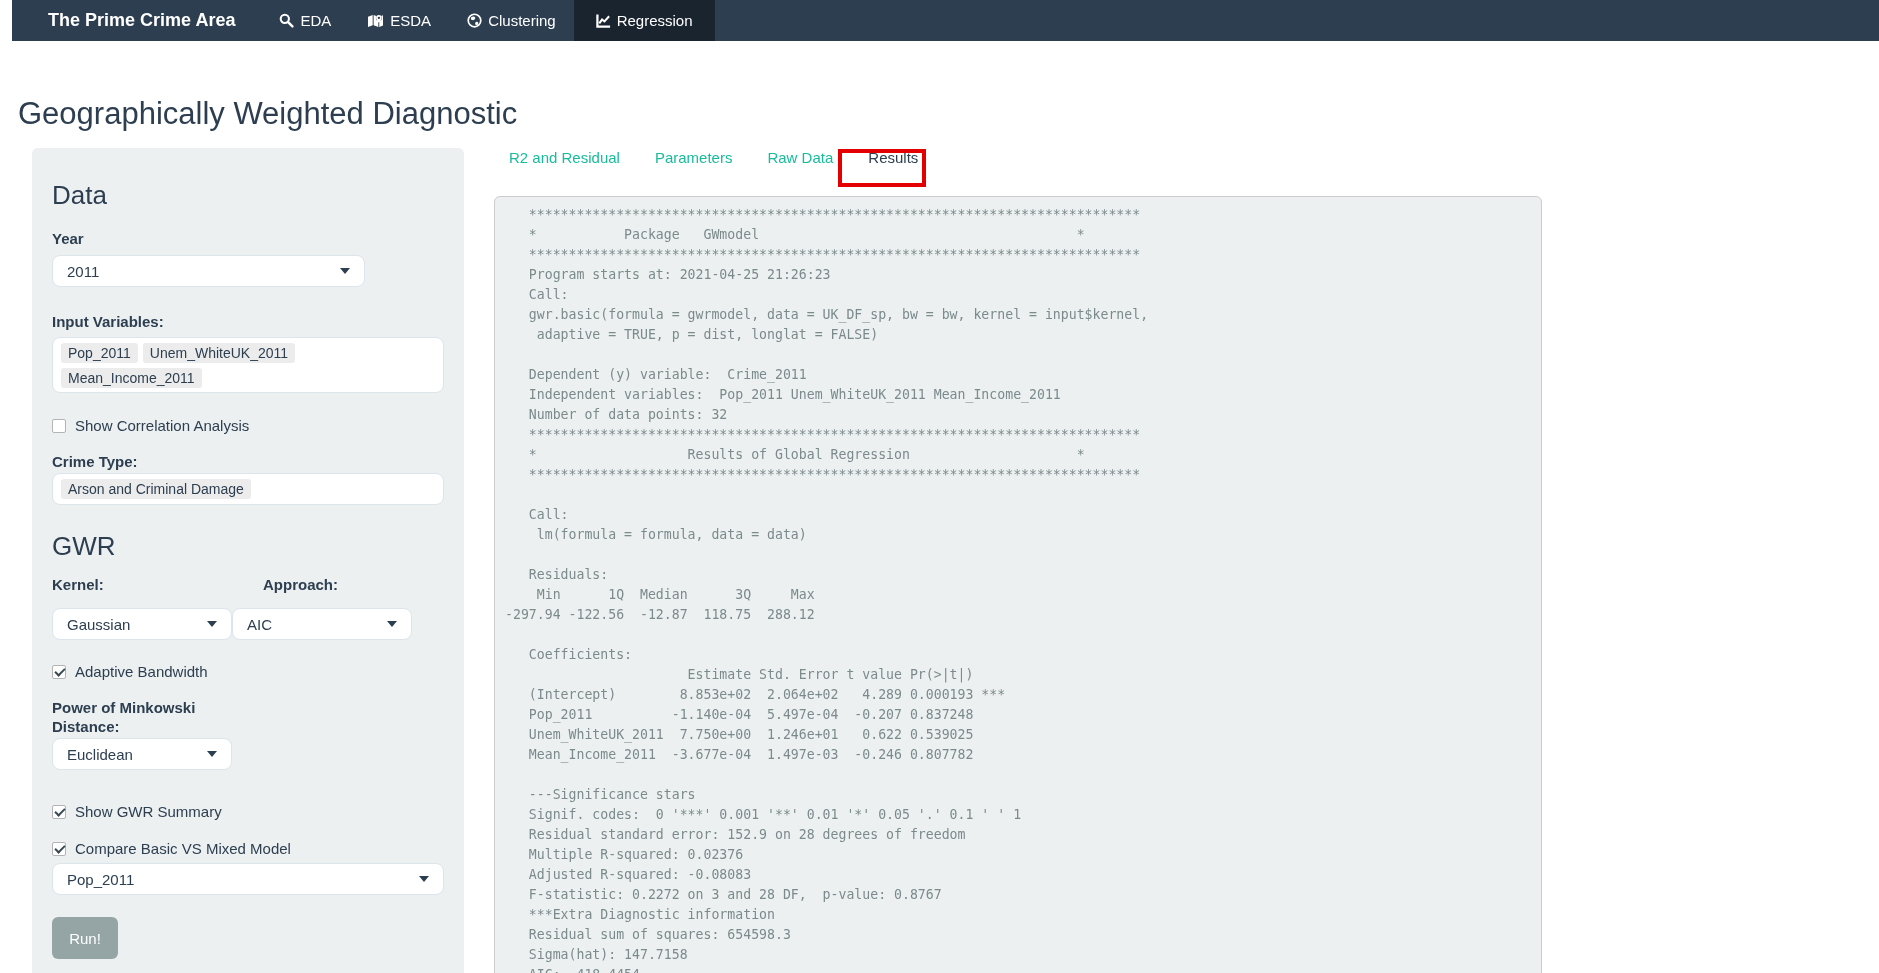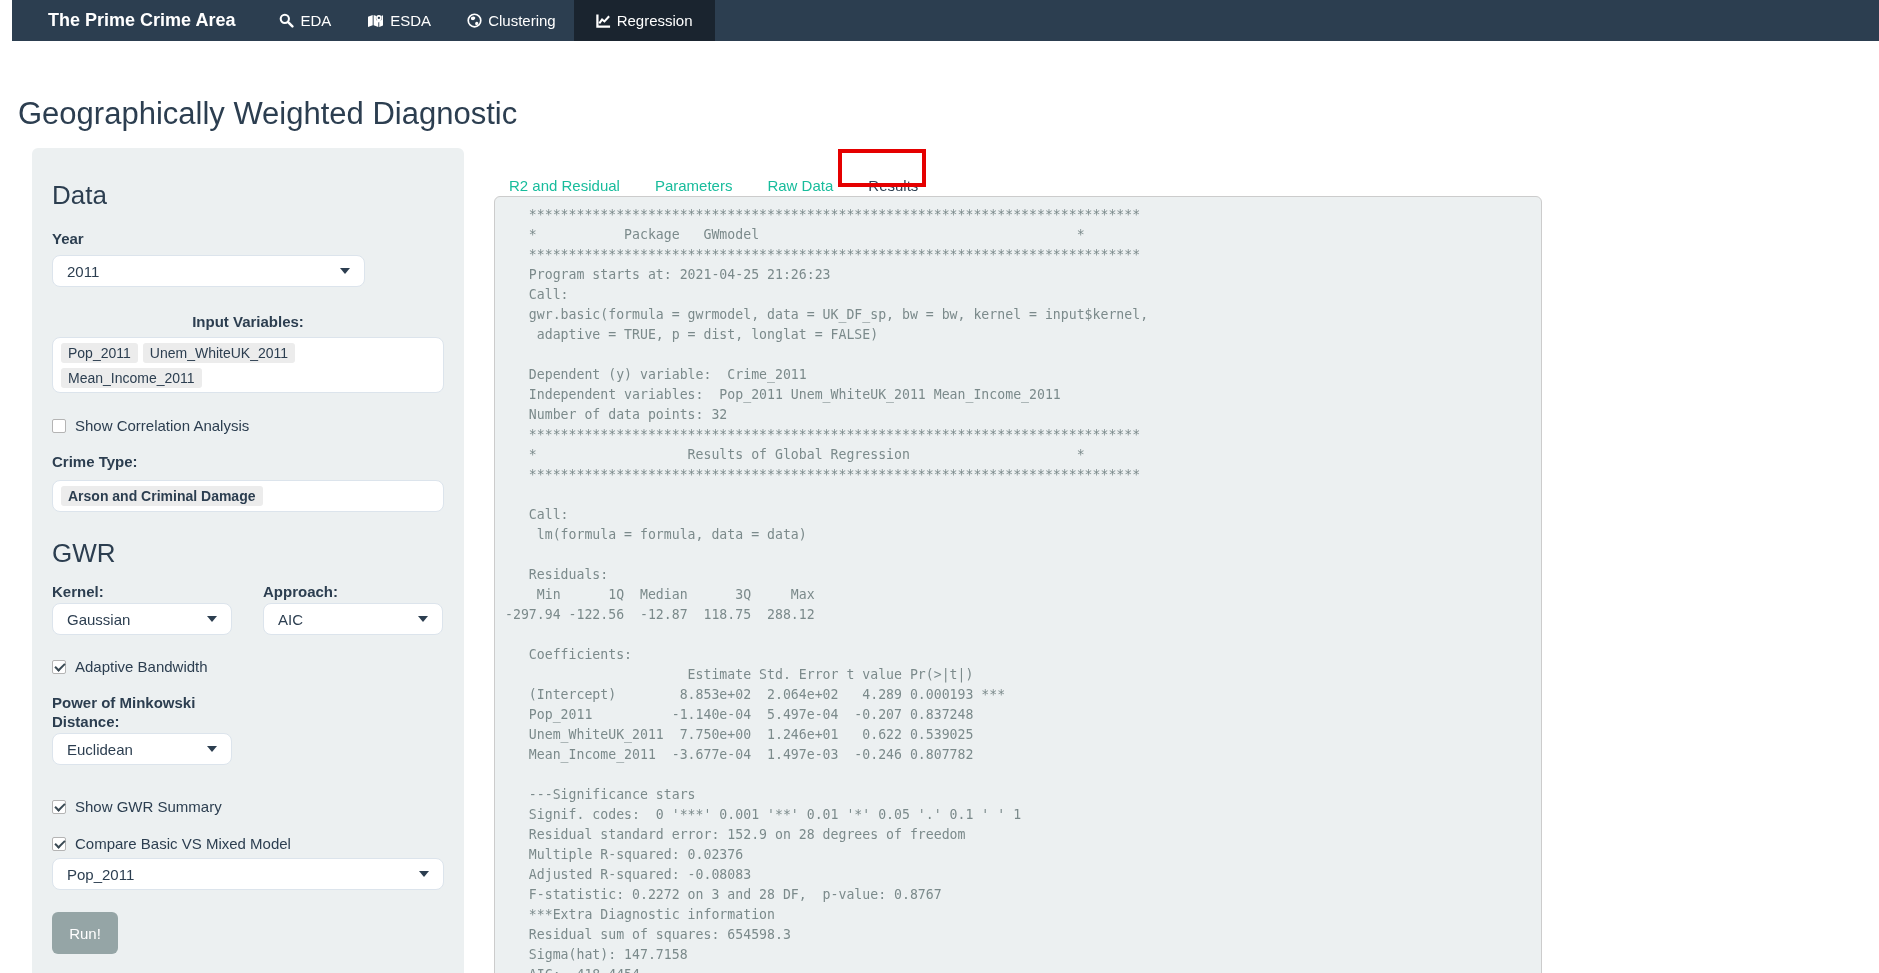--- a/index.html
+++ b/index.html
@@ -21,67 +21,67 @@
                 font-weight:400; color:#2c3e50; }
 
   
   .sidebar { position:absolute; left:32px; top:148px; width:432px; height:1000px;
              background:#ecf0f1; border-radius:6px; padding:20px 20px; }
   .section-heading { font-size:26px; font-weight:400; color:#2c3e50; }
   .section-heading.data { margin-top:12px; }
   .section-heading.gwr  { margin-top:26px; }
   .field-label { font-size:15px; font-weight:700; color:#2c3e50; line-height:19px; }
   .lbl-year   { margin-top:18px; }
-  .lbl-inputs { margin-top:25px;text-align:center; }
+  .lbl-inputs { margin-top:25px; }
   .lbl-crime  { margin-top:18px; }
   .lbl-mink   { margin-top:18px; width:190px; }
   .lbl-global { margin-top:19px; }
 
   .select-box { background:#ffffff; border:1px solid #dce4ec; border-radius:8px;
                 height:32px; display:flex; align-items:center; justify-content:space-between;
                 padding:0 14px; font-size:15px; color:#2c3e50; cursor:pointer; }
   .select-box .caret { width:0; height:0; border-left:5px solid transparent;
                 border-right:5px solid transparent; border-top:6px solid #2c3e50; }
   .sel-year   { margin-top:7px;  width:313px; }
   .sel-global { margin-top:6px;  width:392px; }
   .sel-small  { width:180px; }
 
   .tag-box { background:#ffffff; border:1px solid #dce4ec; border-radius:8px;
              width:392px; padding:5px 8px; display:flex; flex-wrap:wrap; gap:5px;
              align-content:flex-start; cursor:text; }
   .box-inputs { margin-top:6px; height:56px; }
-  .box-crime  { margin-top:9px; height:32px;font-weight:bold; }
+  .box-crime  { margin-top:2px; height:32px; }
   .tag { background:#ececec; border-radius:3px; padding:2px 7px; font-size:14px;
          color:#2c3e50; white-space:nowrap; cursor:pointer; }
 
   .check-row { display:flex; align-items:center; gap:9px; }
   .cr-corr    { margin-top:24px; }
   .cr-adapt   { margin-top:23px; }
   .cr-summary { margin-top:33px; }
   .cr-compare { margin-top:20px; }
   .checkbox { width:14px; height:14px; background:#ffffff; border:1px solid #b4b4b4;
               border-radius:2px; position:relative; cursor:pointer; flex:0 0 auto; }
   .checkbox.checked::after { content:""; position:absolute; left:2px; top:2px;
               width:8px; height:4px; border-left:2px solid #3a4a54;
               border-bottom:2px solid #3a4a54; transform:rotate(-45deg); }
   .check-label { font-size:15px; color:#2c3e50; cursor:pointer; }
 
   .two-col { display:flex; }
   .col-labels { margin-top:13px; }
   .col-labels .field-label:first-child { width:211px; }
-  .col-selects { margin-top:2px; gap:31px; }
+  .col-selects { margin-top:14px; }
 
   .sel-mink { margin-top:2px; }
 
   .run-btn { margin-top:22px; width:66px; height:42px; background:#95a5a6;
              border:none; border-radius:6px; color:#ffffff; font-size:15px;
              font-weight:400; font-family:"Liberation Sans",sans-serif; cursor:pointer; }
 
   
-  .tabs { position:absolute; left:509px; top:176px; display:flex; gap:35px;
+  .tabs { position:absolute; left:509px; top:148px; display:flex; gap:35px;
           font-size:15px; line-height:20px; }
   .tab { color:#18bc9c; cursor:pointer; }
   .tab.active { color:#2c3e50; }
 
   .highlight-box { position:absolute; left:838px; top:149px; width:88px; height:38px;
                    border:4px solid #e50000; pointer-events:none; z-index:5; }
 
   .console-panel { position:absolute; left:494px; top:196px; width:1048px; height:820px;
                    background:#ecf0f1; border:1px solid #cccccc; border-radius:6px;
                    padding:8px 10px; overflow:hidden; }

